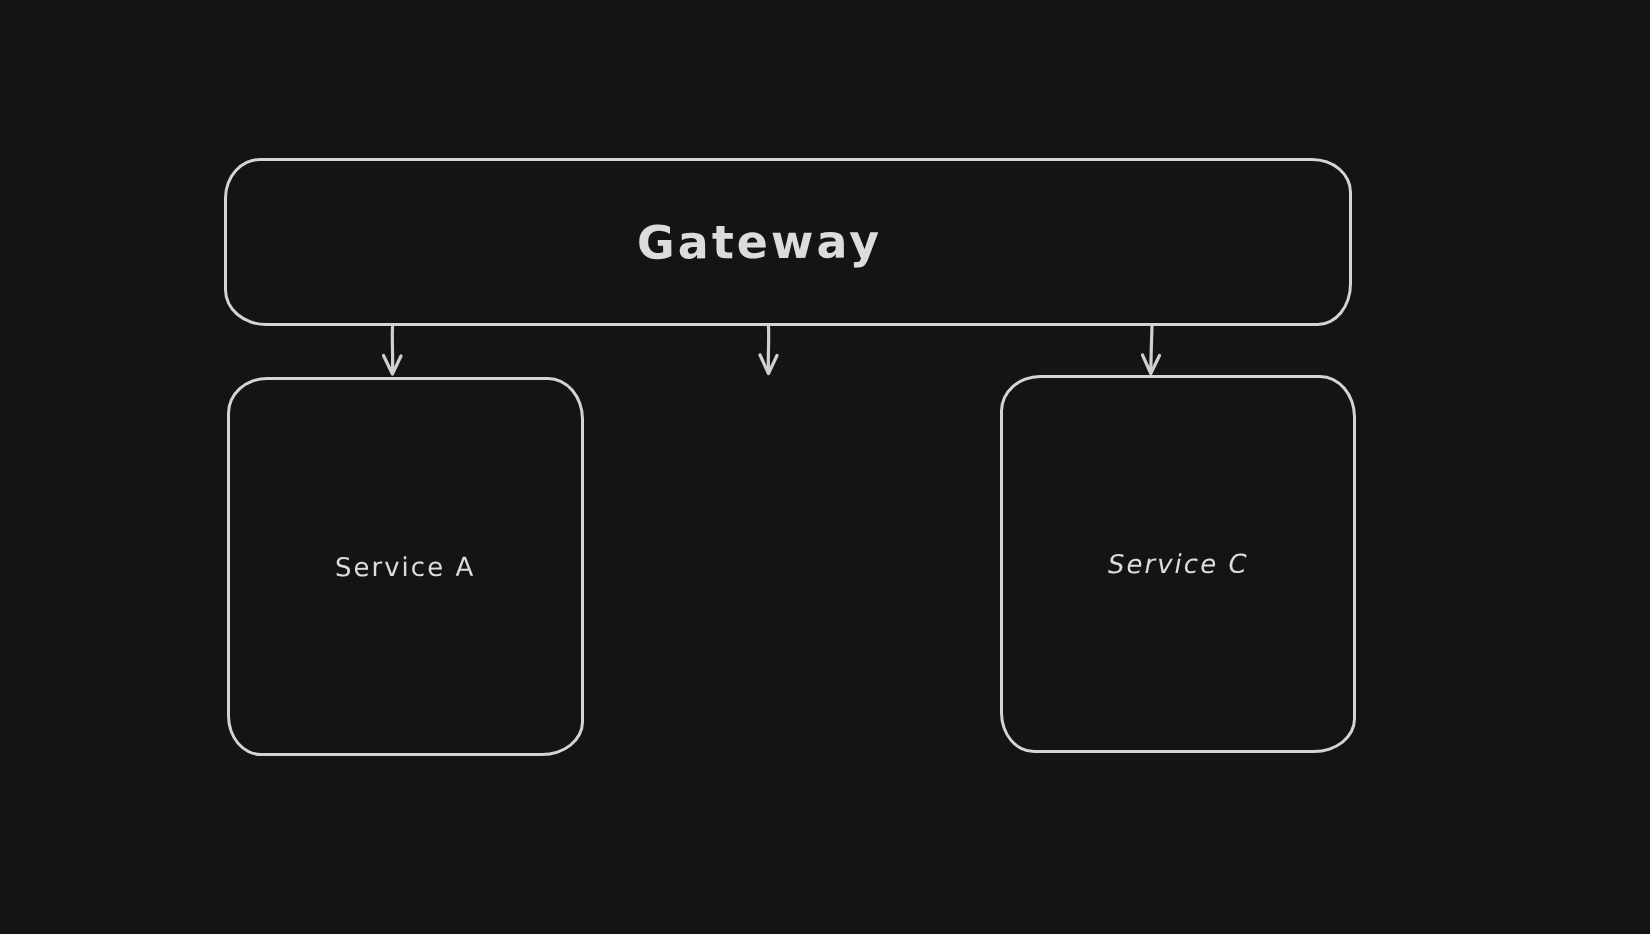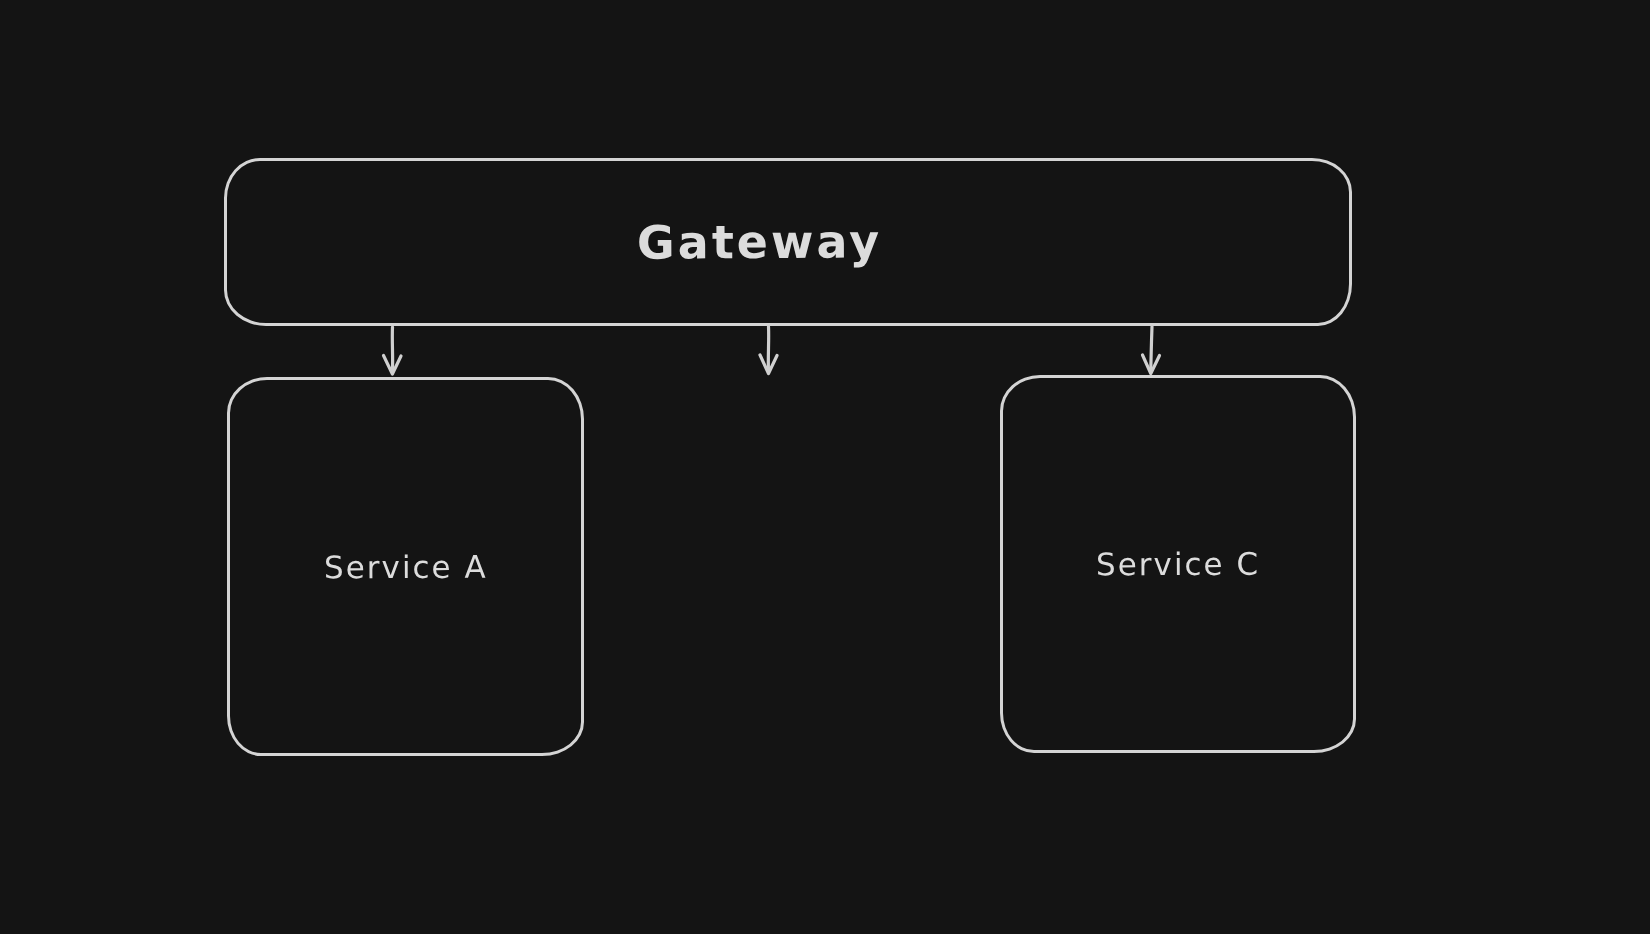--- a/index.html
+++ b/index.html
@@ -38,27 +38,27 @@
   .node-gateway .label {
     font-size: 46px;
     font-weight: bold;
     letter-spacing: 3px;
     transform: translateX(-28px) rotate(-0.3deg);
   }
   .node-service {
     border-radius: 40px 36px 42px 34px / 36px 42px 34px 40px;
   }
   .node-service .label {
-    font-size: 31px;
+    font-size: 26px;
     letter-spacing: 2px;
     transform: rotate(-0.2deg);
   }
   .node-service-a { left: 227px; top: 377px; width: 357px; height: 379px; }
   .node-service-b { left: 613px; top: 375px; width: 357px; height: 378px; }
-  .node-service-c { left: 1000px; top: 375px; width: 356px; height: 378px; }
+  .node-service-c { left: 1000px; top: 375px; width: 356px; height: 378px; font-style: italic; }
   .edges {
     position: absolute;
     left: 0; top: 0;
     width: 1650px; height: 934px;
     pointer-events: none;
     color: var(--arrow);
   }
   .edges path {
     fill: none;
     stroke: currentColor;

